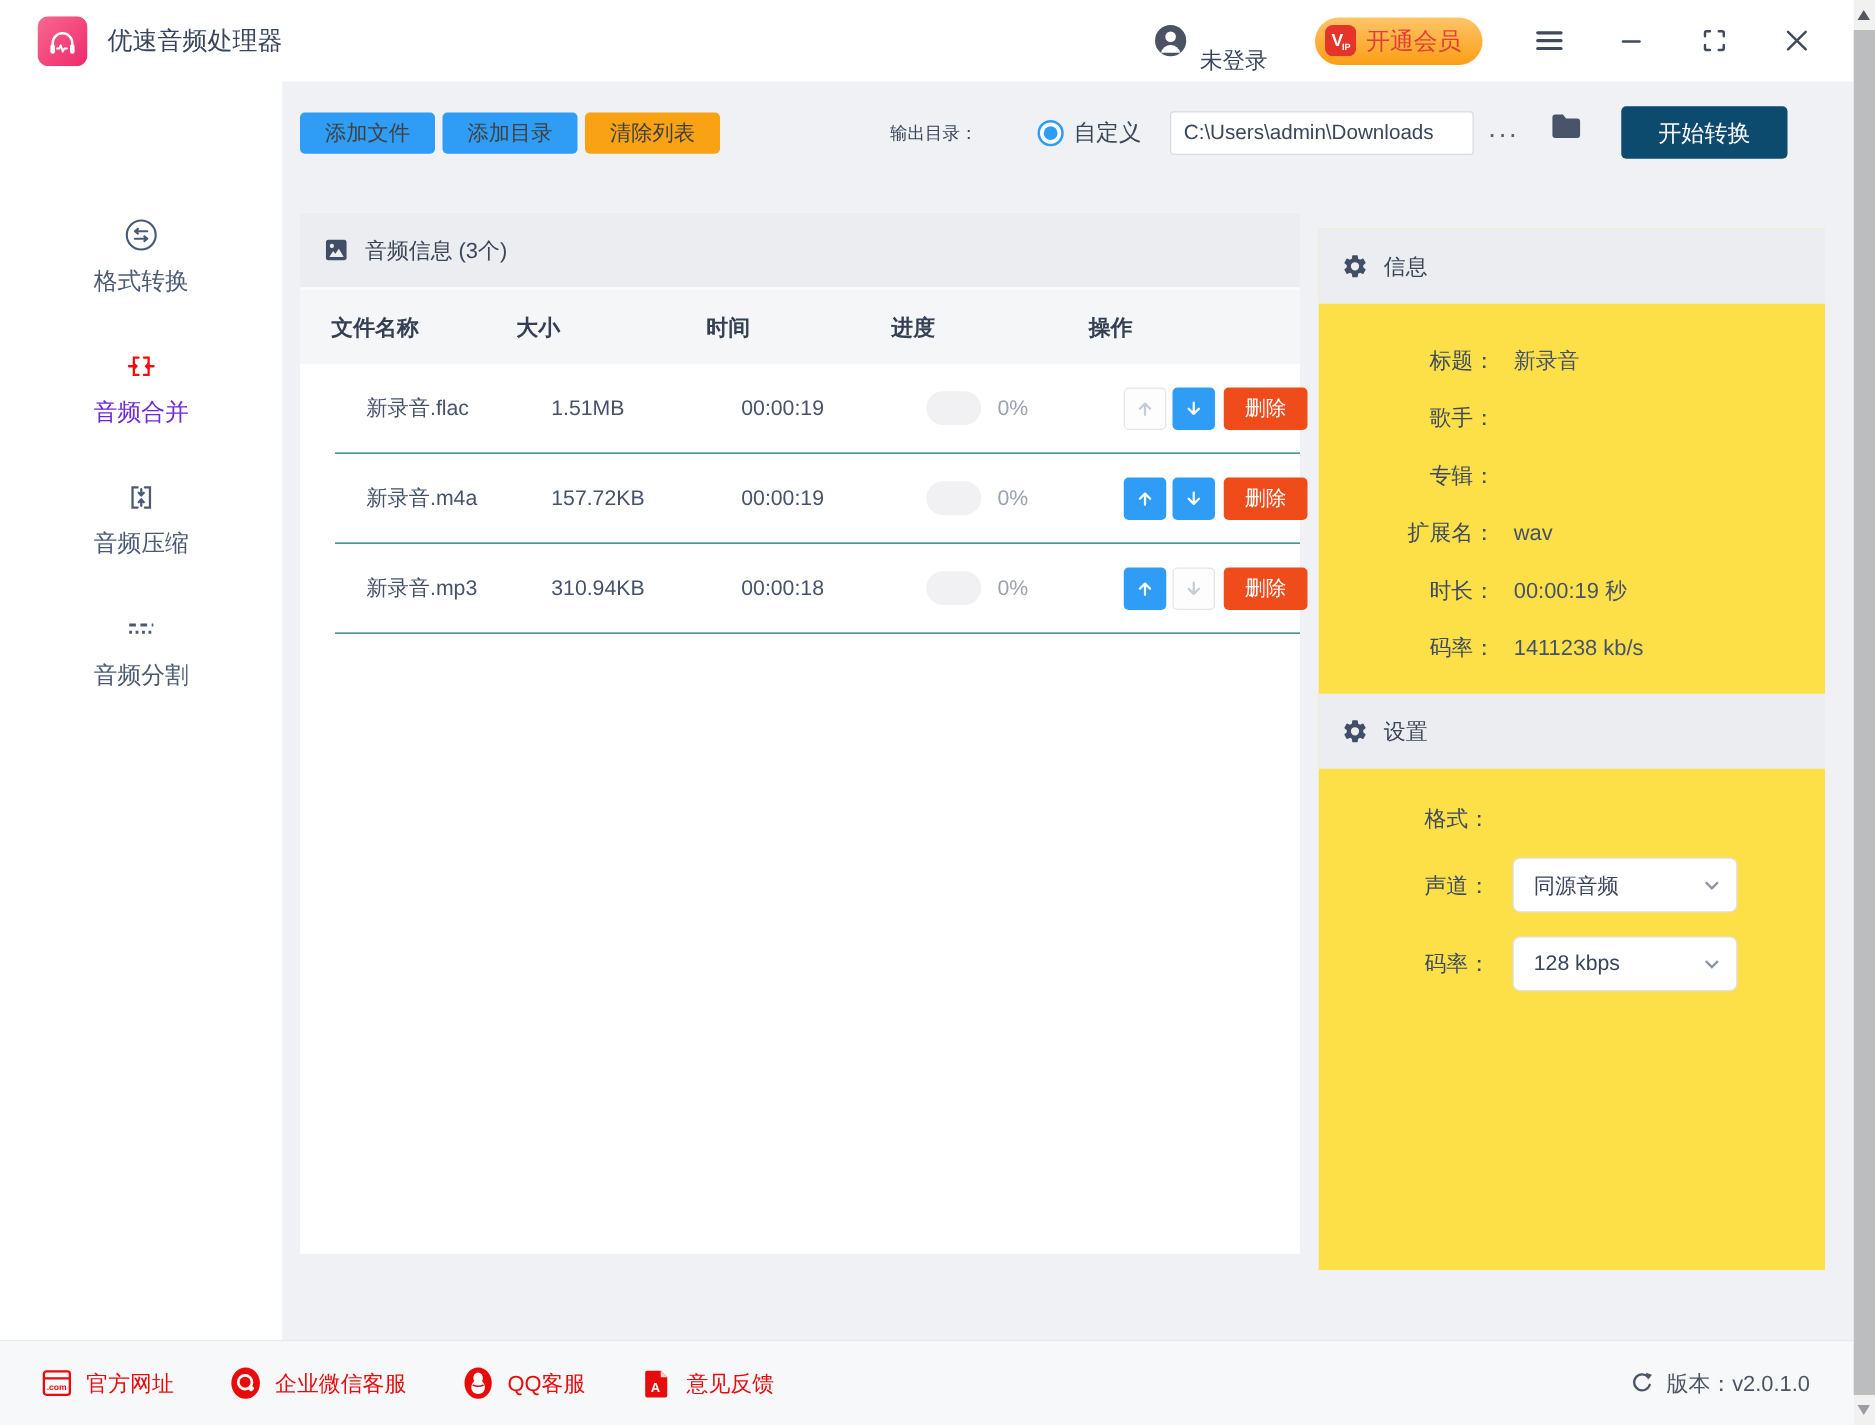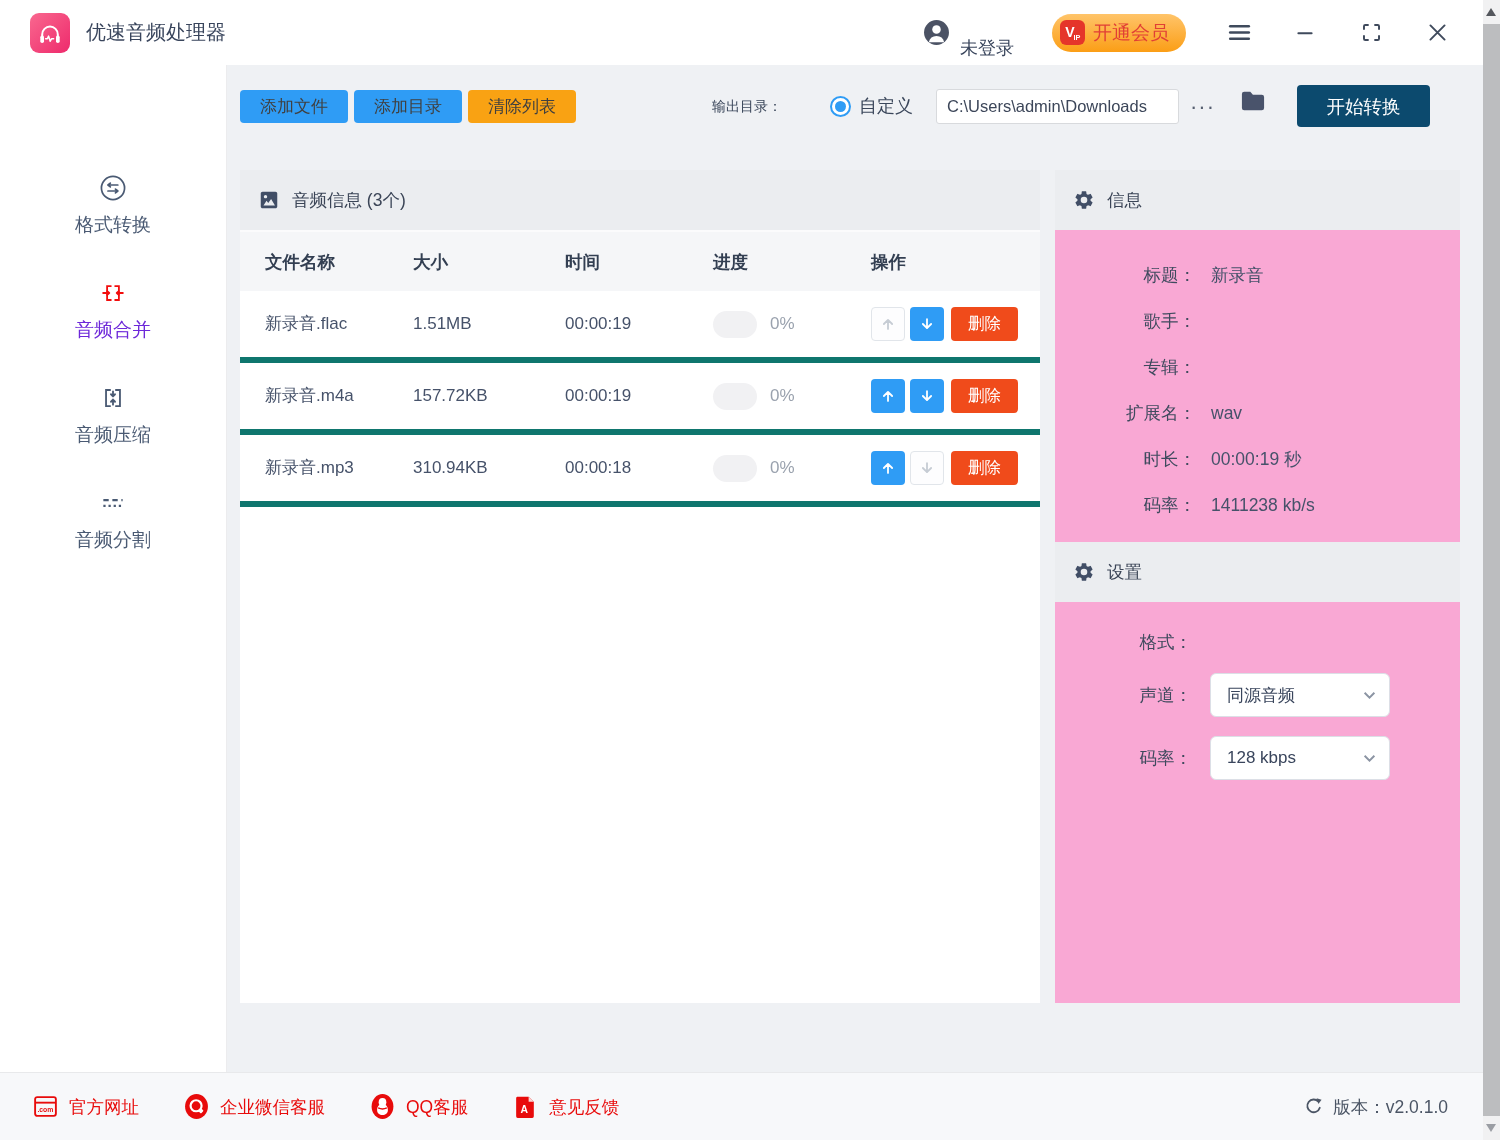--- a/index.html
+++ b/index.html
@@ -46,33 +46,33 @@
     background:none;border:none;cursor:pointer;font-family:inherit;letter-spacing:1px;}
   .folder-btn{position:absolute;left:1012px;top:22px;width:28px;height:28px;background:none;border:none;cursor:pointer;padding:0;}
   .btn-start{position:absolute;left:1070px;top:20px;width:133px;height:42px;background:#0c4a6e;color:#fff;border:none;
     border-radius:4px;font-size:18.5px;font-family:inherit;cursor:pointer;}
   
   .table-panel{position:absolute;left:13px;top:105px;width:800px;height:833px;background:#fff;}
   .panel-head{height:60px;background:#ebedf0;display:flex;align-items:center;padding-left:18px;gap:12px;}
   .panel-head .pt{font-size:17.5px;color:#3b4557;}
   .thead,.trow{display:grid;grid-template-columns:148px 152px 148px 158px 1fr;padding-left:25px;align-items:center;}
   .thead{height:61px;background:#f5f6f8;border-top:2px solid #fbfbfc;font-weight:bold;font-size:17.5px;color:#333f52;}
-  .trow{height:72px;border-bottom:6px solid #0f766e;font-size:17px;color:#46526a;}
+  .trow{height:72px;border-bottom:1px solid #0f766e;font-size:17px;color:#46526a;margin-left:28px;}
   .fname{width:98px;word-break:break-all;line-height:30px;}
   .prog{display:flex;align-items:center;}
   .prog-pill{width:44px;height:27px;border-radius:13.5px;background:#f1f1f3;}
   .prog-pct{margin-left:13px;color:#9aa2ae;font-size:17px;}
   .ops{display:flex;align-items:center;gap:5px;}
   .sqbtn{width:34px;height:34px;border-radius:4px;display:flex;align-items:center;justify-content:center;border:none;cursor:pointer;}
   .sqbtn.on{background:#2f9cf5;color:#fff;}
   .sqbtn.off{background:#fdfdfe;border:1px solid #e1e5ea;color:#c6ccd4;cursor:default;}
   .del-btn{width:67px;height:34px;border:none;border-radius:4px;background:#f04b1b;color:#fff;font-size:16.5px;
     font-family:inherit;cursor:pointer;margin-left:2px;}
   
-  .right-panel{position:absolute;left:828px;top:105px;width:405px;height:833px;background:#f9a8d4;}
+  .right-panel{position:absolute;left:828px;top:118px;width:405px;height:833px;background:#fde047;}
   .info-fields{height:312px;padding-top:22px;}
   .ifield{height:46px;display:flex;align-items:center;}
   .ifield .fl{width:141px;text-align:right;font-size:17.5px;color:#3f4a5e;}
   .ifield .fv{margin-left:15px;font-size:17.5px;color:#46526a;}
   .set-fields{padding-top:28px;}
   .sfield{display:flex;align-items:center;margin-bottom:19px;}
   .sfield .fl{width:137px;text-align:right;font-size:17.5px;color:#3f4a5e;}
   .select{margin-left:18px;width:180px;height:44px;border:1px solid #dcdfe6;border-radius:6px;background:#fff;
     display:flex;align-items:center;justify-content:space-between;padding:0 13px 0 16px;font-size:17px;color:#39455c;cursor:pointer;}
   

